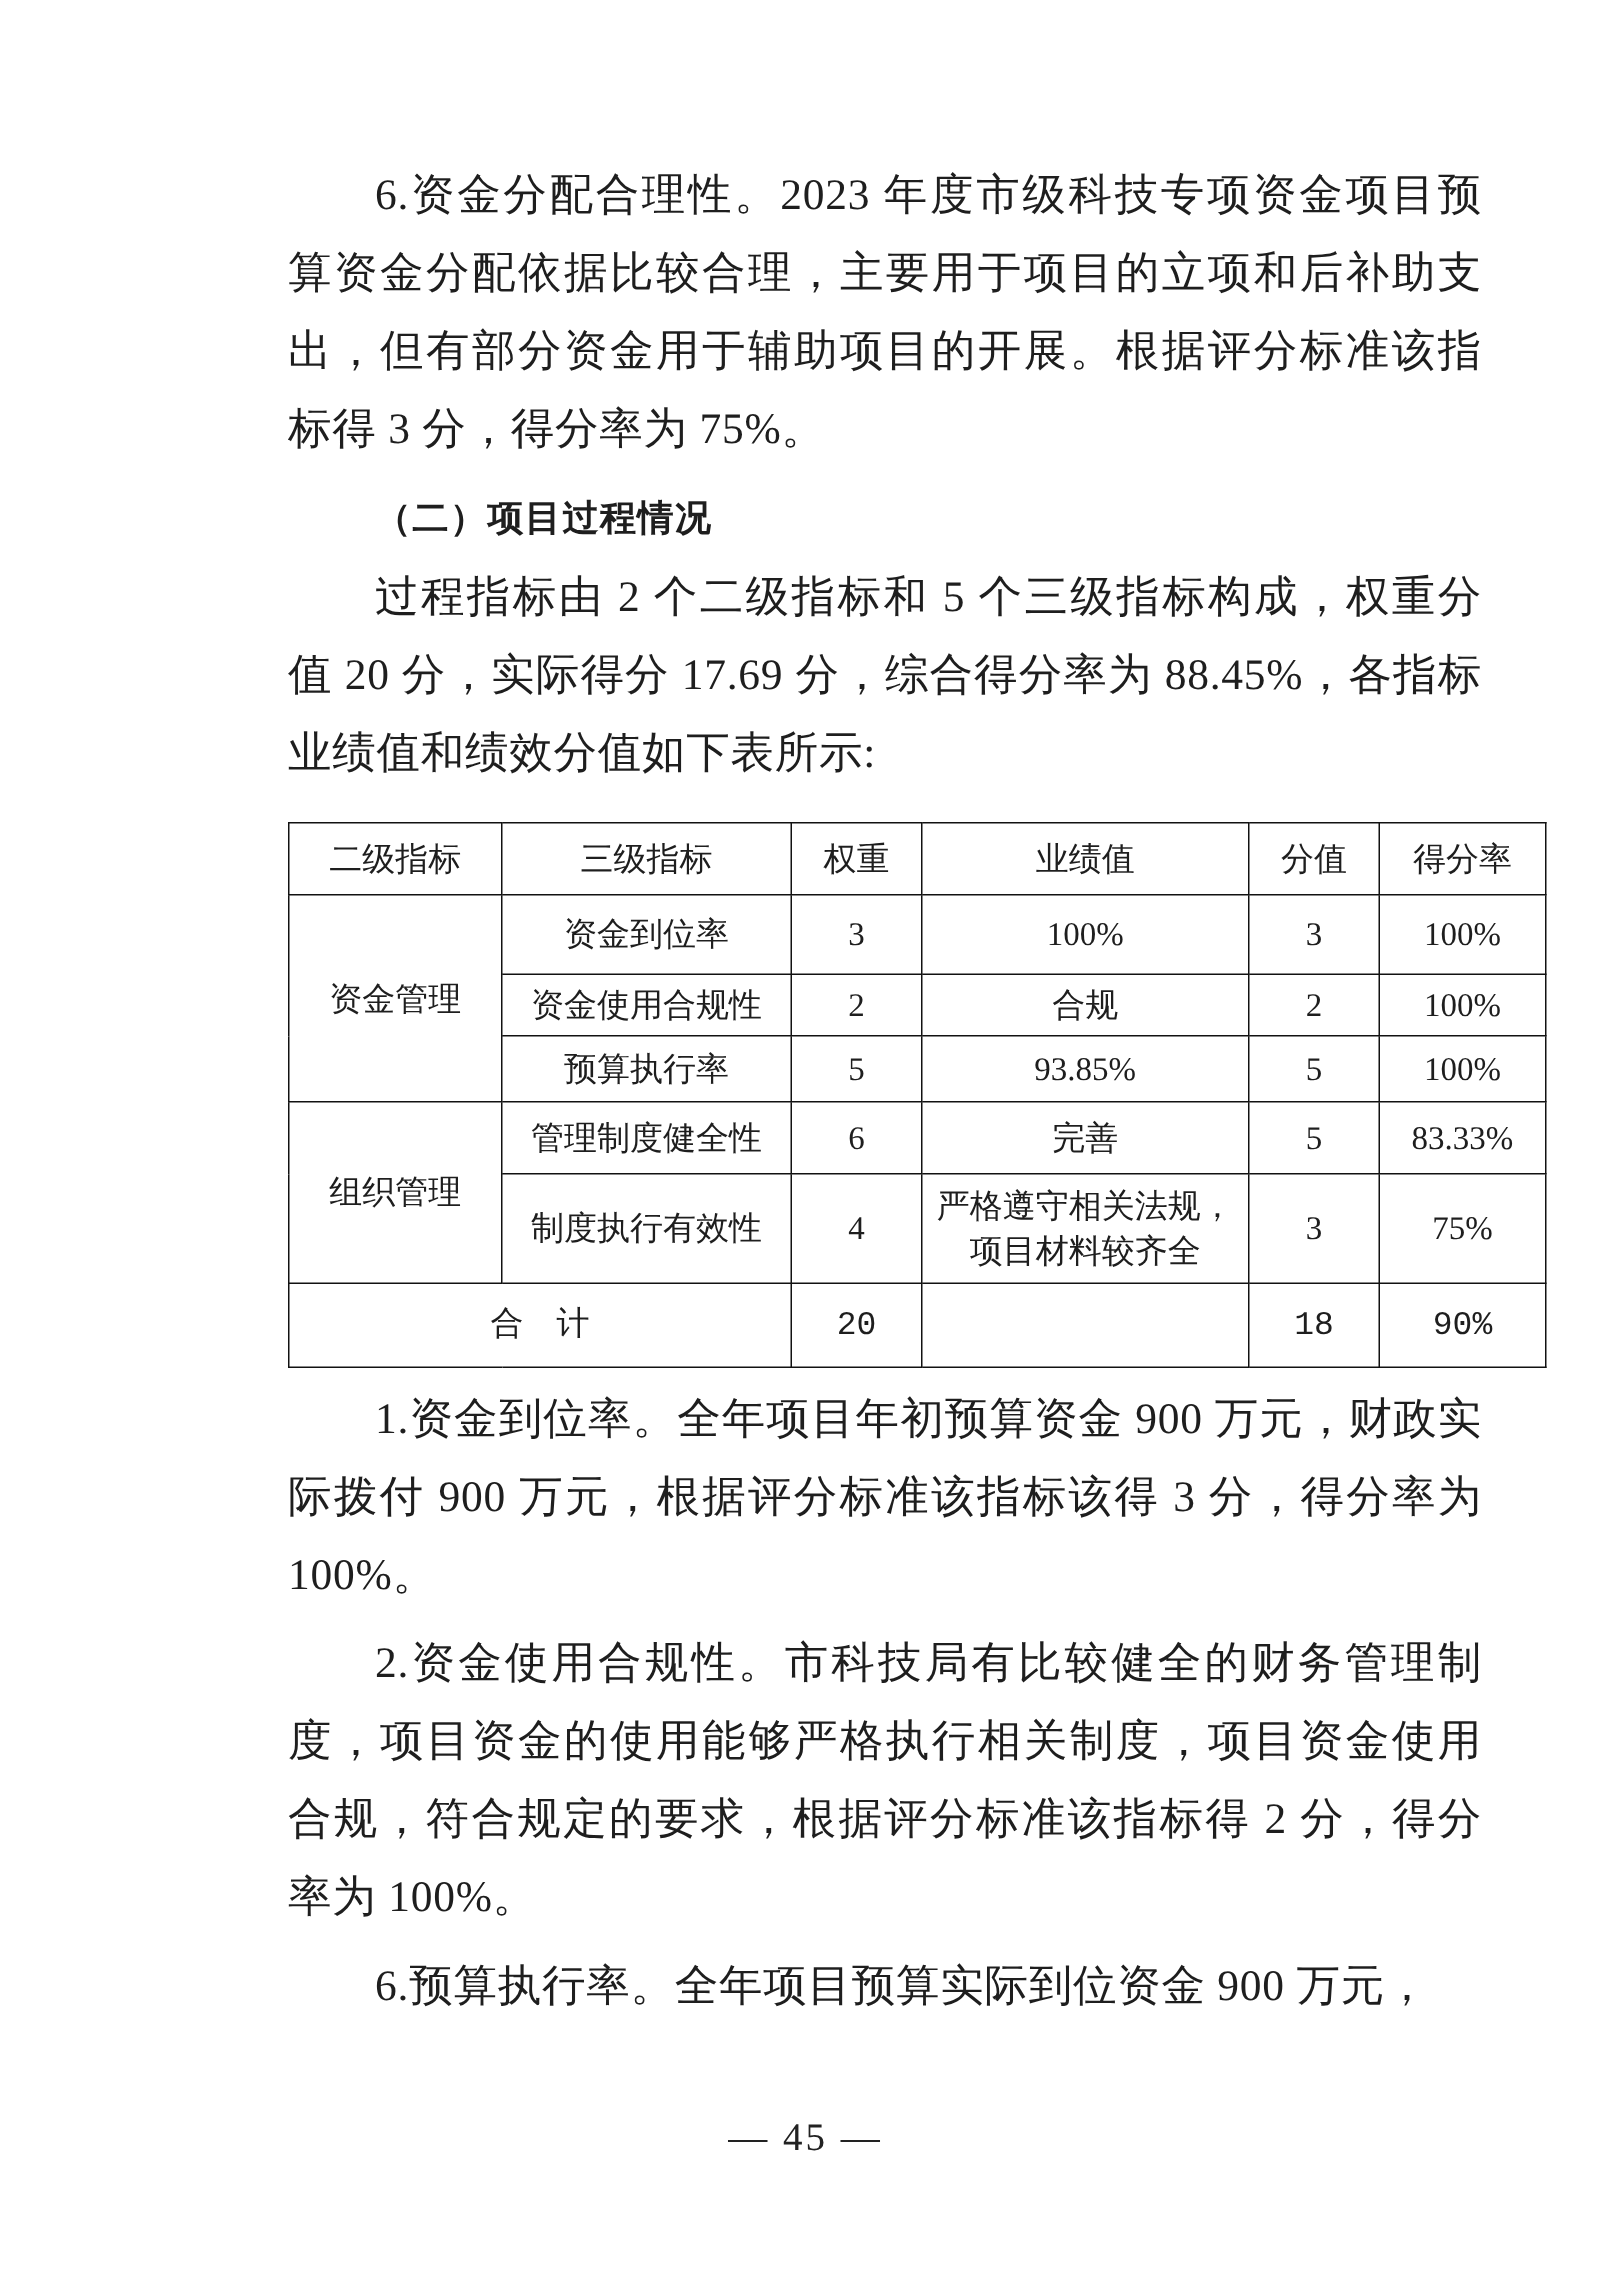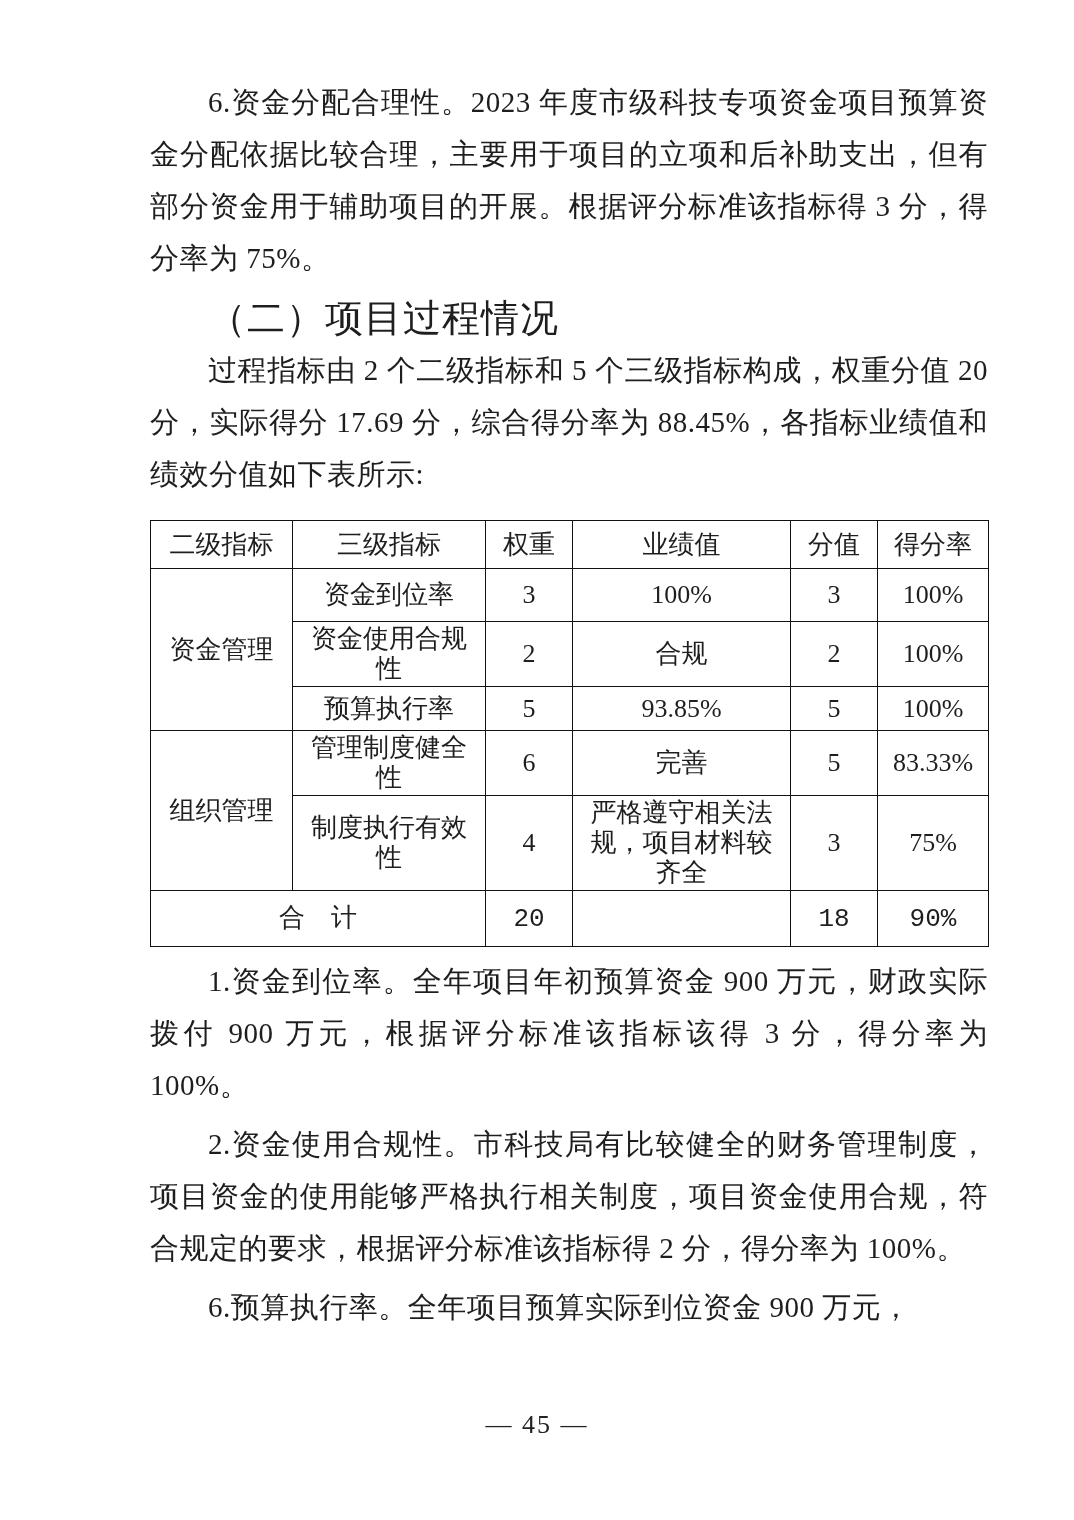--- a/index.html
+++ b/index.html
@@ -8,47 +8,47 @@
     background: #ffffff;
     font-family: "Liberation Serif", "DejaVu Serif", serif;
     color: #1e1e1e;
   }
   .page {
     position: relative;
     width: 1074px; height: 1520px;
     background: #ffffff;
     overflow: hidden;
   }
-  .content { padding: 76px 86px 0 150px; }
+  .content { padding: 104px 86px 0 150px; margin-left: 42px; }
   .para {
     margin: 0;
     font-size: 29px;
     line-height: 52px;
     text-align: justify;
     letter-spacing: 0.5px;
   }
   .para.spaced { margin-top: 7px; }
   .indent { text-indent: 58px; }
   .heading {
     margin: 8px 0 0 0;
-    font-size: 38px;
+    font-size: 24px;
     line-height: 52px;
-    font-weight: 400;
+    font-weight: 700;
     text-indent: 58px;
     letter-spacing: 1px;
   }
   table.indicator {
     border-collapse: collapse;
     table-layout: fixed;
     width: 838px;
     margin: 20px 0 8px 0;
   }
   table.indicator th, table.indicator td {
     border: 1.5px solid #111;
-    font-size: 26px;
+    font-size: 22px;
     font-weight: normal;
     text-align: center;
     vertical-align: middle;
     padding: 2px 6px;
     line-height: 30px;
     overflow: hidden;
   }
   tr.hdr    { height: 48px; }
   tr.row-1  { height: 53px; }
   tr.row-2  { height: 41px; }

